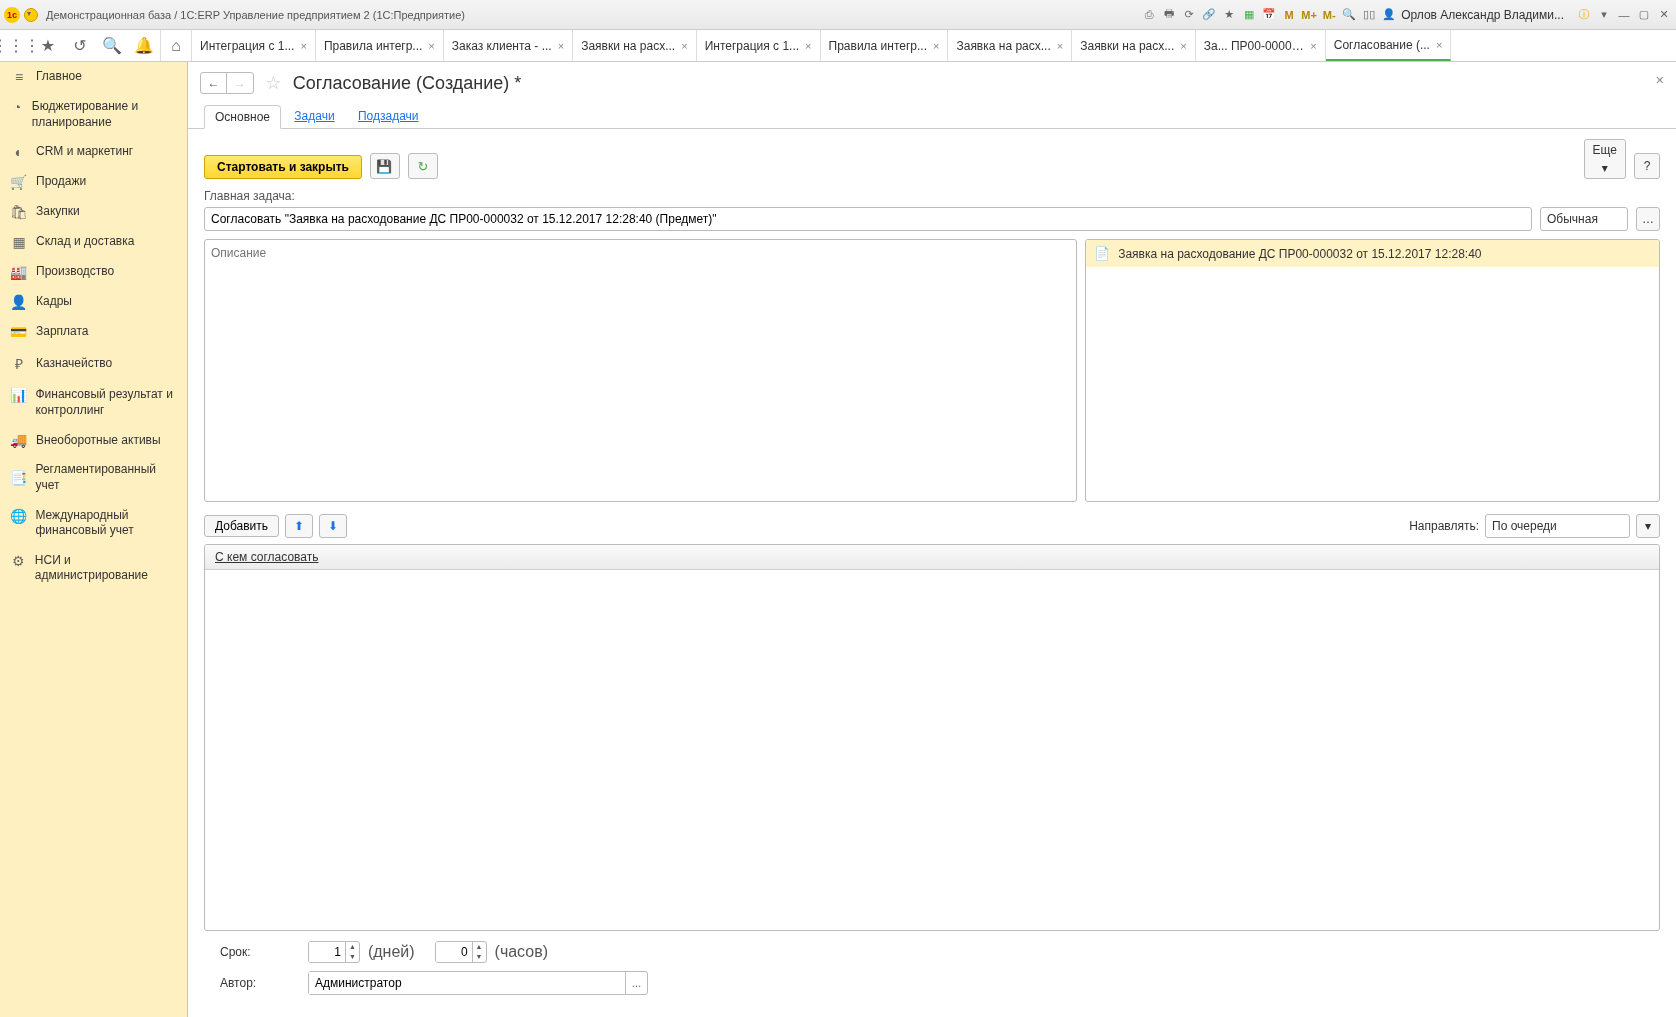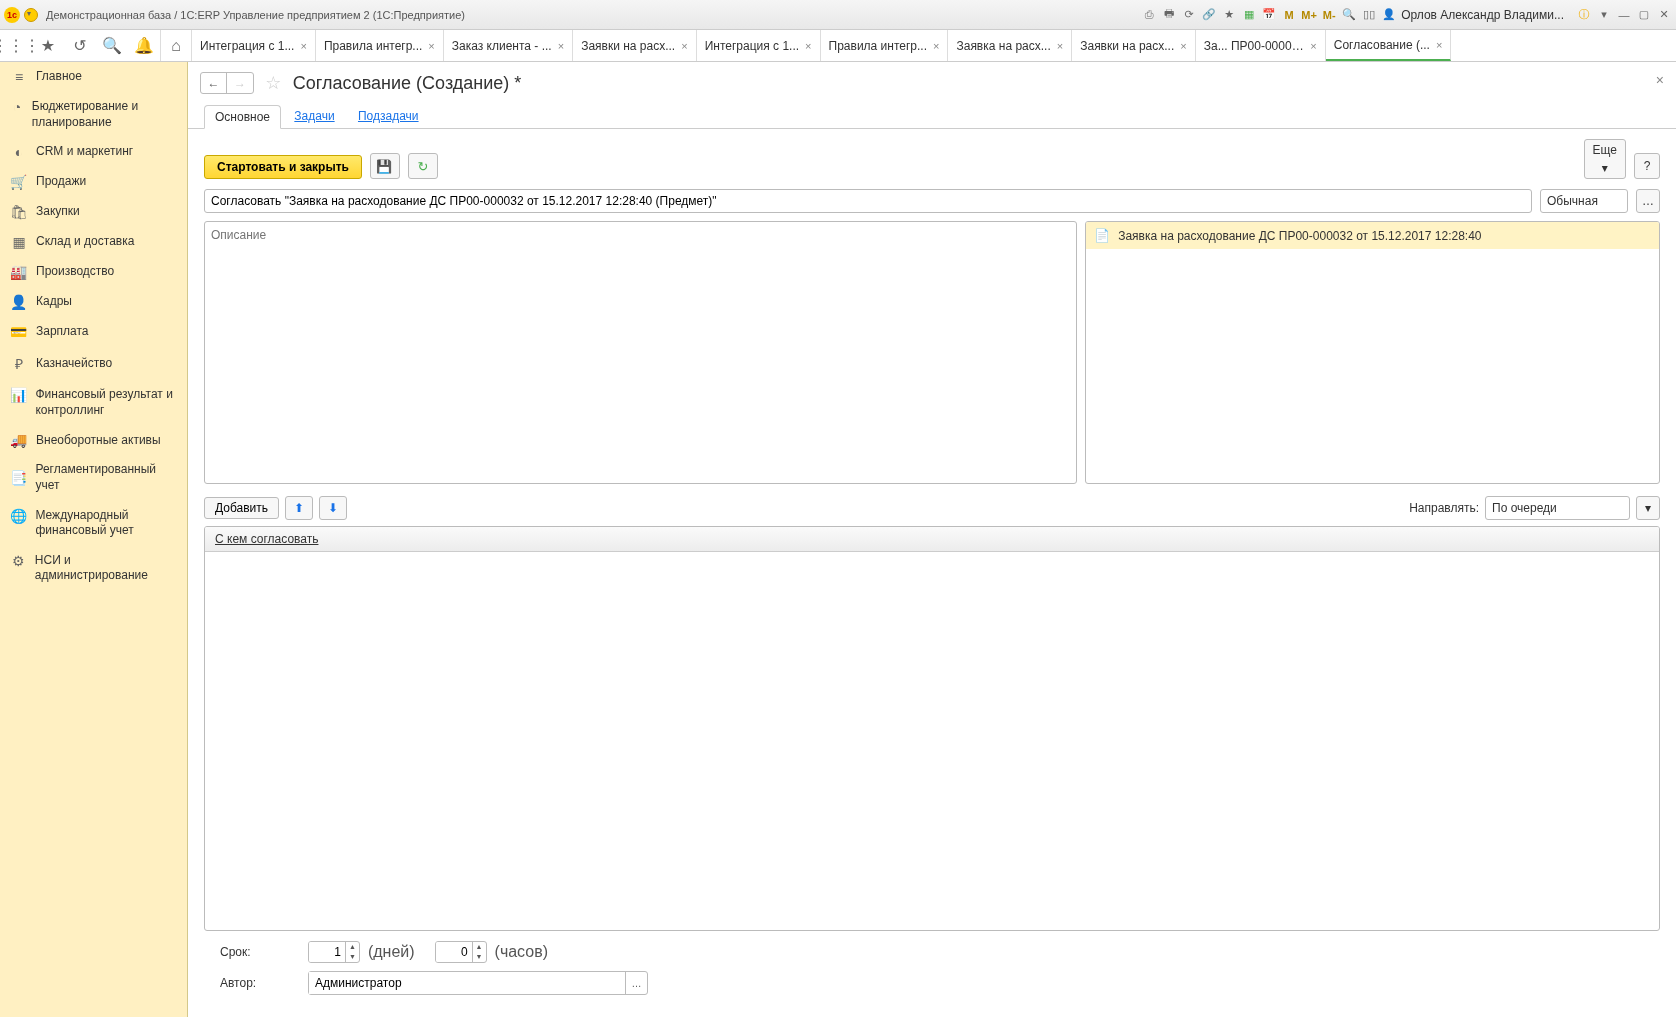--- a/index.html
+++ b/index.html
@@ -249,20 +249,21 @@
       <span class="btn-icon" style="color:#4caf50;">↻</span>
       <span class="spacer"></span>
       <span class="btn-more">
           <span>Еще</span>
           <span>▾</span>
         </span>
       <span class="btn-help">?</span>
     </div>
 
     <div class="formbody">
+      <span class="label">Главная задача:</span>
       <div class="row">
         <input class="input main" value="Согласовать &quot;Заявка на расходование ДС ПР00-000032 от 15.12.2017 12:28:40 (Предмет)&quot;" style="">
         <span class="select-like">
             <span>Обычная</span>
           </span>
         <span class="btn-dots">…</span>
       </div>
       <div class="split">
         <textarea class="textarea" placeholder="Описание" style=""></textarea>
         <div class="attachpanel">

